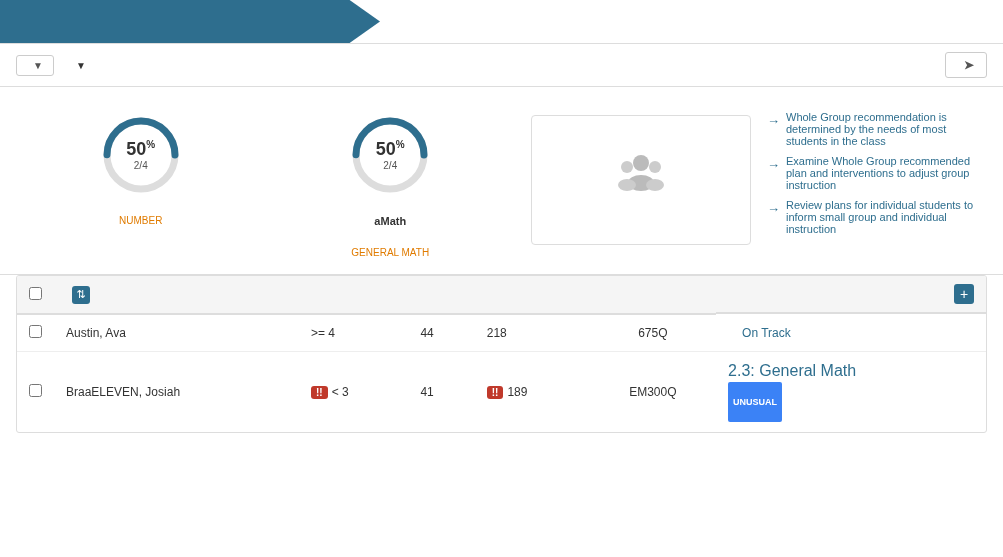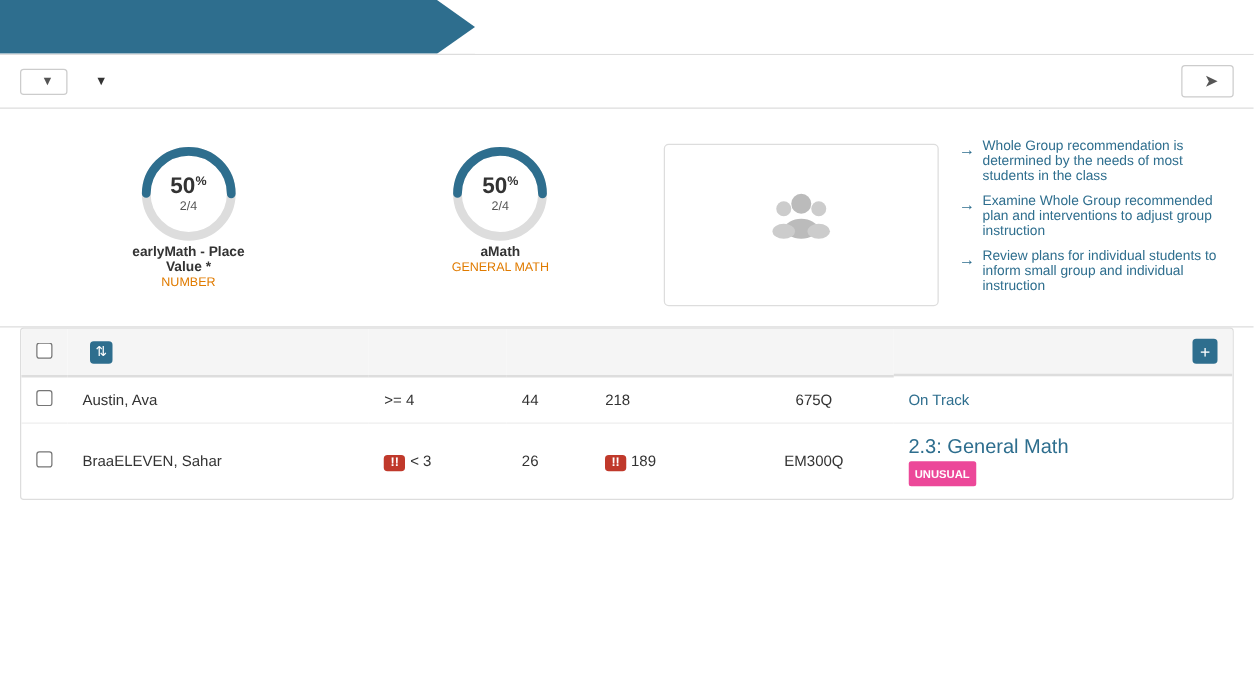--- a/index.html
+++ b/index.html
@@ -111,21 +111,21 @@
     .gauges-row {
       display: flex;
       justify-content: space-around;
       align-items: flex-start;
     }
     .gauge-item {
       display: flex;
       flex-direction: column;
       align-items: center;
       text-align: center;
-      gap: 1px;
+      gap: 20px;
     }
     .gauge-circle {
       position: relative;
       width: 80px;
       height: 80px;
     }
     .gauge-circle svg {
       width: 80px;
       height: 80px;
     }
@@ -277,33 +277,34 @@
       border-radius: 3px;
       padding: 1px 5px;
       font-size: 10px;
       font-weight: bold;
       margin-right: 4px;
     }
 
     .on-track-link {
       color: #2e6e8e;
       text-decoration: none;
+      margin-left: 14px;
     }
     .plan-label {
       color: #2e6e8e;
       font-size: 16px;
     }
     .unusual-badge {
       display: inline-block;
-      background: #ec4899;
+      background: #3b82f6;
       color: #fff;
       font-size: 9px;
       font-weight: bold;
       border-radius: 2px;
-      padding: 5px 5px;
+      padding: 15px 5px;
       text-transform: uppercase;
       margin-top: 2px;
     }
 
     .expand-btn {
       background: #2e6e8e;
       color: #fff;
       border: none;
       border-radius: 3px;
       width: 20px;
@@ -356,21 +357,20 @@
     <div class="gauge-circle">
       <svg viewBox="0 0 80 80">
         <circle cx="40" cy="40" r="34" fill="none" stroke="#ddd" stroke-width="7"></circle>
         <circle cx="40" cy="40" r="34" fill="none" stroke="#2e6e8e" stroke-width="7" stroke-dasharray="106.81415022205297 106.81415022205297" stroke-dashoffset="53.40707511102649" stroke-linecap="round" transform="rotate(-90 40 40)"></circle>
       </svg>
       <div class="gauge-inner">
         <span class="gauge-percent">50<sup>%</sup></span>
         <span class="gauge-fraction">2/4</span>
       </div>
     </div>
-    <div class="gauge-name">earlyMath - Place Value *</div>
     <div class="gauge-subname">NUMBER</div>
   </div>
         <div class="gauge-item">
     <div class="gauge-circle">
       <svg viewBox="0 0 80 80">
         <circle cx="40" cy="40" r="34" fill="none" stroke="#ddd" stroke-width="7"></circle>
         <circle cx="40" cy="40" r="34" fill="none" stroke="#2e6e8e" stroke-width="7" stroke-dasharray="106.81415022205297 106.81415022205297" stroke-dashoffset="53.40707511102649" stroke-linecap="round" transform="rotate(-90 40 40)"></circle>
       </svg>
       <div class="gauge-inner">
         <span class="gauge-percent">50<sup>%</sup></span>
@@ -462,23 +462,23 @@
     <td>&gt;= 4</td>
     <td>44</td>
     <td>218</td>
     <td class="td-center">675Q</td>
     <td><a class="on-track-link">On Track</a></td>
   </tr>
           <tr>
     <td class="checkbox-cell">
       <input type="checkbox" style="">
     </td>
-    <td>BraaELEVEN, Sahar</td>
+    <td>BraaELEVEN, Josiah</td>
     <td><span class="warning-badge">!!</span>&lt; 3</td>
-    <td>26</td>
+    <td>41</td>
     <td><span class="warning-badge">!!</span>189</td>
     <td class="td-center">EM300Q</td>
     <td>
               <div class="plan-label">2.3: General Math</div>
                 <div><span class="unusual-badge">UNUSUAL</span></div>
             </td>
   </tr>
         </tbody>
     </table>
   </div>

